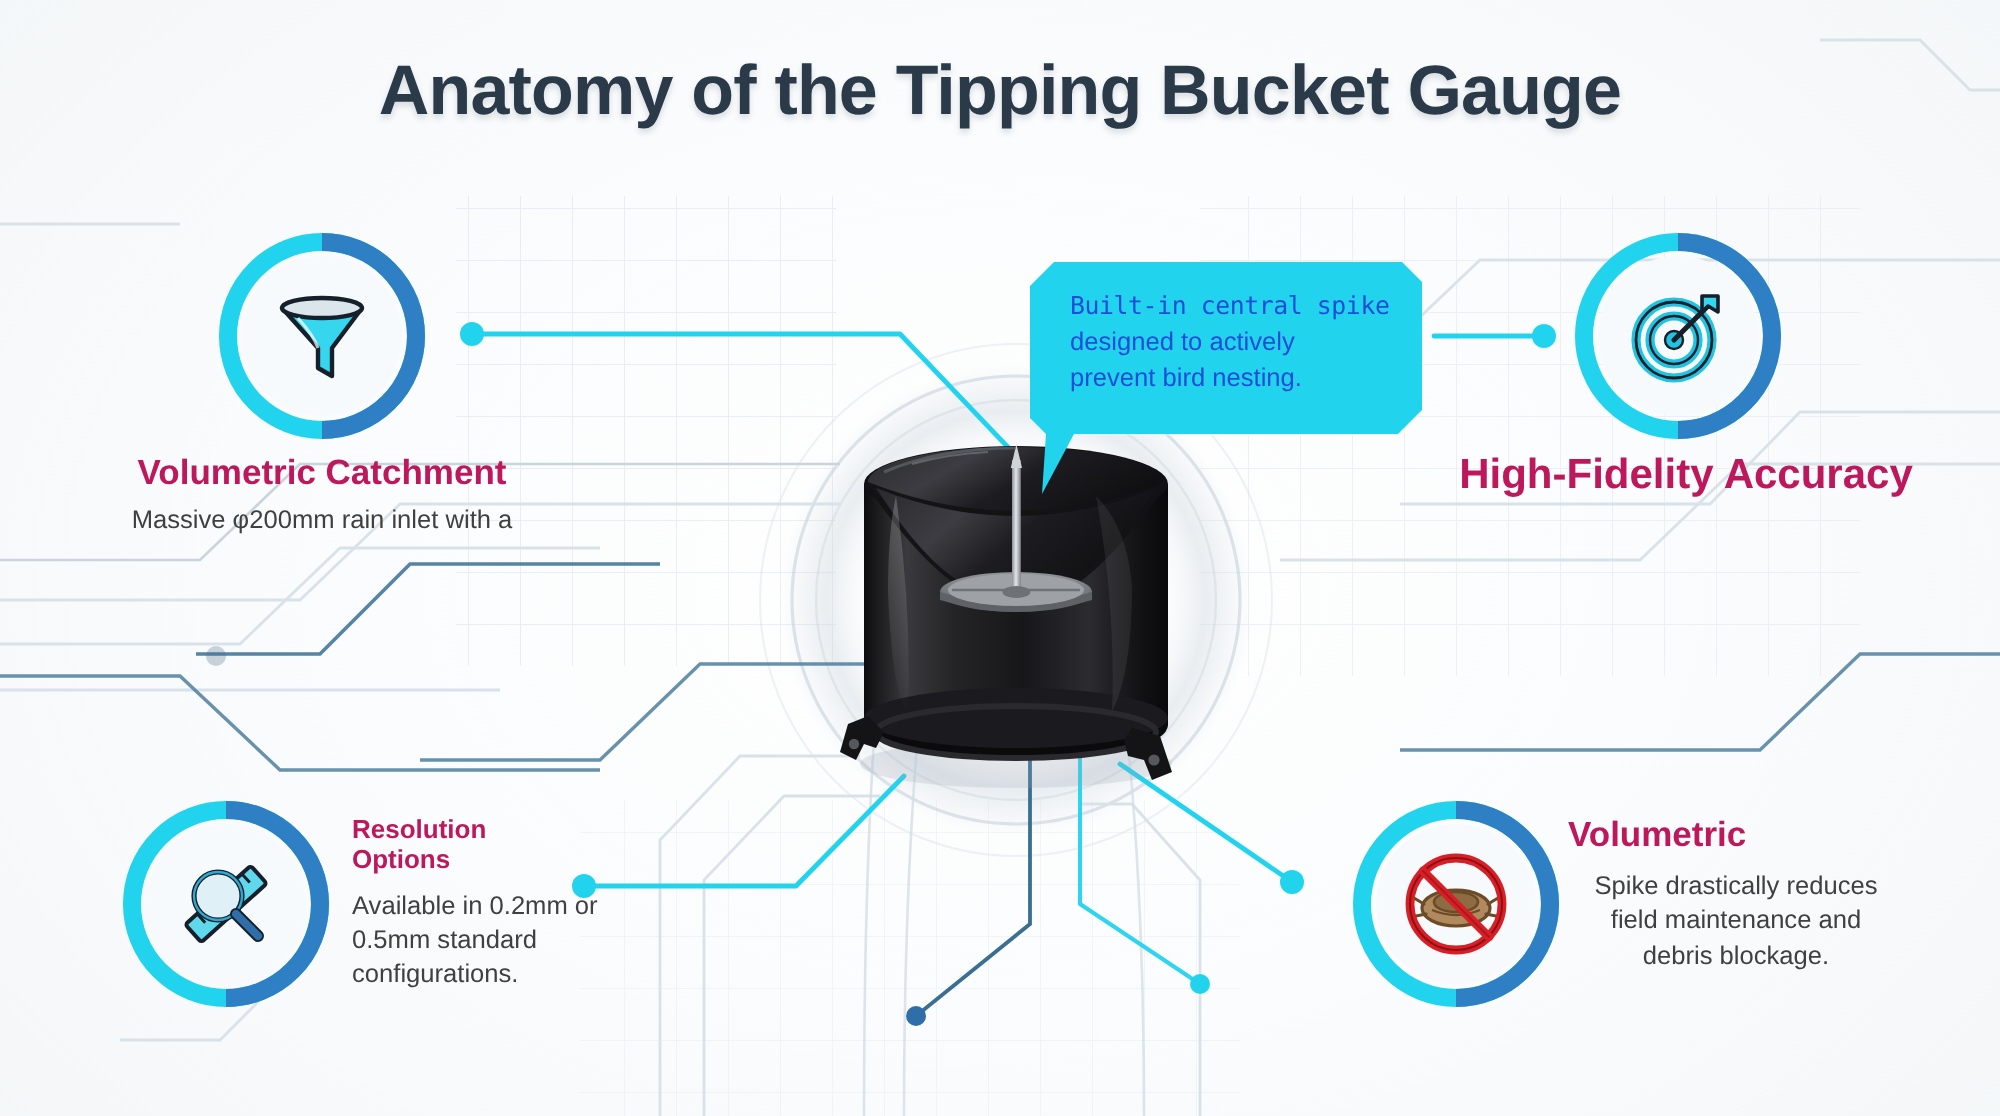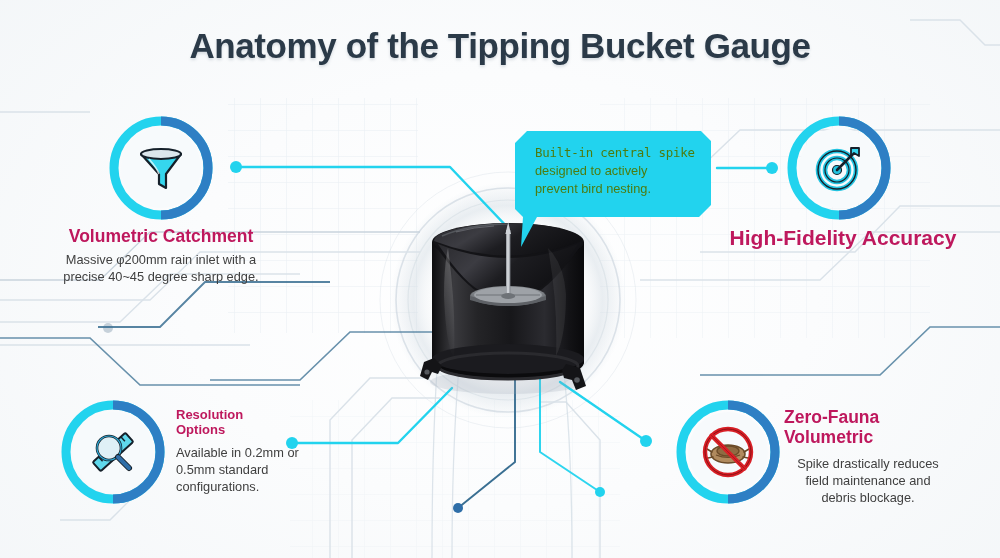--- a/index.html
+++ b/index.html
@@ -75,21 +75,21 @@
   
   #product { position:absolute; top:196px; left:398px; width:220px; height:205px; }
 
   
   #callout {
     position:absolute; top:133px; left:519px;
     width:200px; height:83px;
   }
   #callout .bubble-text {
     position:absolute; top:11px; left:16px; width:178px;
-    color:#4d7c0f;
+    color:#1d4ed8;
     font-size:12.8px; line-height:1.42;
   }
   #callout .bubble-text .mono {
     font-family:"DejaVu Sans Mono", monospace;
     font-size:12.4px; letter-spacing:-0.2px;
   }
 </style>
 </head>
 <body>
 
@@ -277,21 +277,20 @@
       <ellipse cx="28" cy="14" rx="20" ry="5" fill="#dbe6ec" stroke="#15202a" stroke-width="2.2"></ellipse>
       <path d="M16 19 Q24 28 26 34" fill="none" stroke="#ffffff" stroke-width="1.6" opacity=".7"></path>
     </svg>
   </span>
 </div>
 
 <div class="feature" id="feat-catchment">
   <div class="f-title">Volumetric Catchment</div>
   <div class="f-desc">
     <div>Massive φ200mm rain inlet with a</div>
-    <div>precise 40~45 degree sharp edge.</div>
   </div>
 </div>
 
 <div class="ring" id="ring-accuracy">
   <svg viewBox="0 0 110 110">
     <circle cx="55" cy="55" r="47" fill="none" stroke="#22d3ee" stroke-width="9"></circle>
     <path d="M55 8 A47 47 0 0 1 55 102" fill="none" stroke="#2e7fc4" stroke-width="9" stroke-linecap="butt"></path>
     <circle cx="55" cy="55" r="40" fill="#f7fafc"></circle>
   </svg>
   <span class="glyph">
@@ -360,21 +359,20 @@
       <circle cx="28" cy="28" r="23" fill="none" stroke="#d81f26" stroke-width="4.4"></circle>
       <circle cx="28" cy="28" r="23" fill="none" stroke="#8e1014" stroke-width="1"></circle>
       <path d="M11.5 11.5 L44.5 44.5" stroke="#d81f26" stroke-width="4.4" stroke-linecap="round"></path>
       <path d="M11.5 11.5 L44.5 44.5" stroke="#8e1014" stroke-width="0.9" stroke-linecap="round" opacity=".6"></path>
     </svg>
   </span>
 </div>
 
 <div class="feature" id="feat-fauna">
   <div class="f-title">
-    <div>Zero-Fauna</div>
     <div>Volumetric</div>
   </div>
   <div class="f-desc">
     <div>Spike drastically reduces</div>
     <div>field maintenance and</div>
     <div>debris blockage.</div>
   </div>
 </div>
 
 </body></html>

